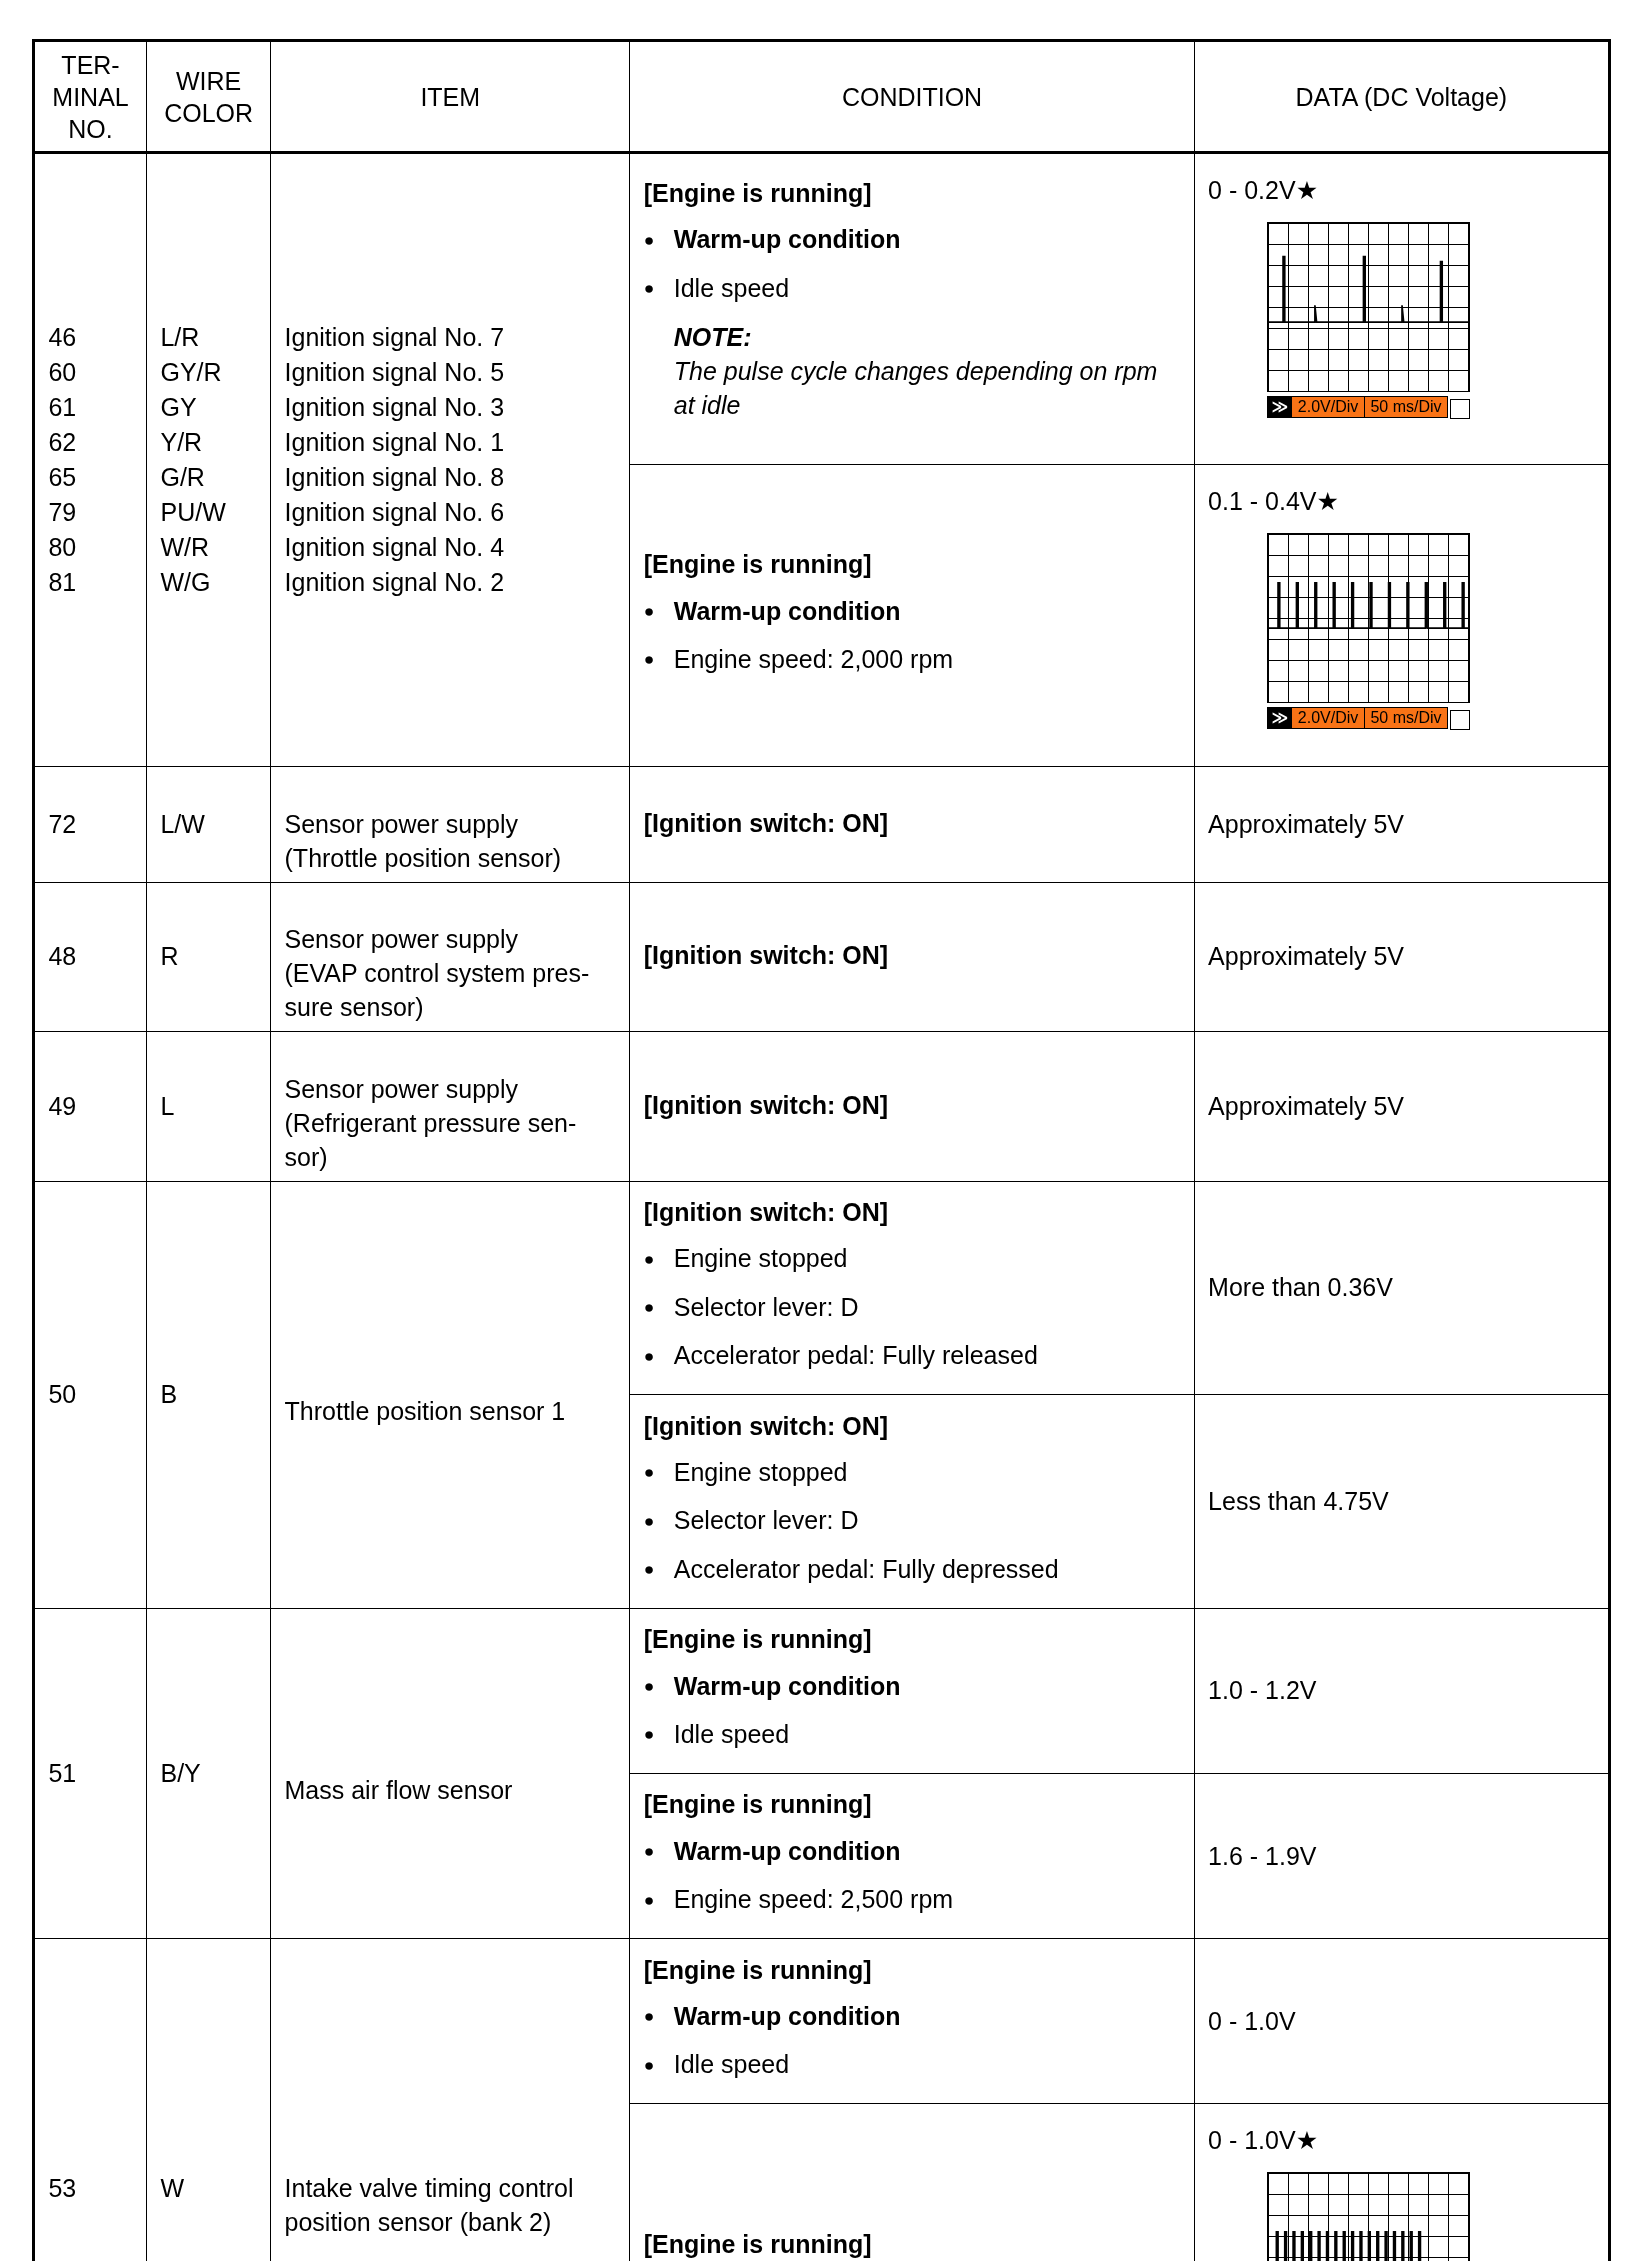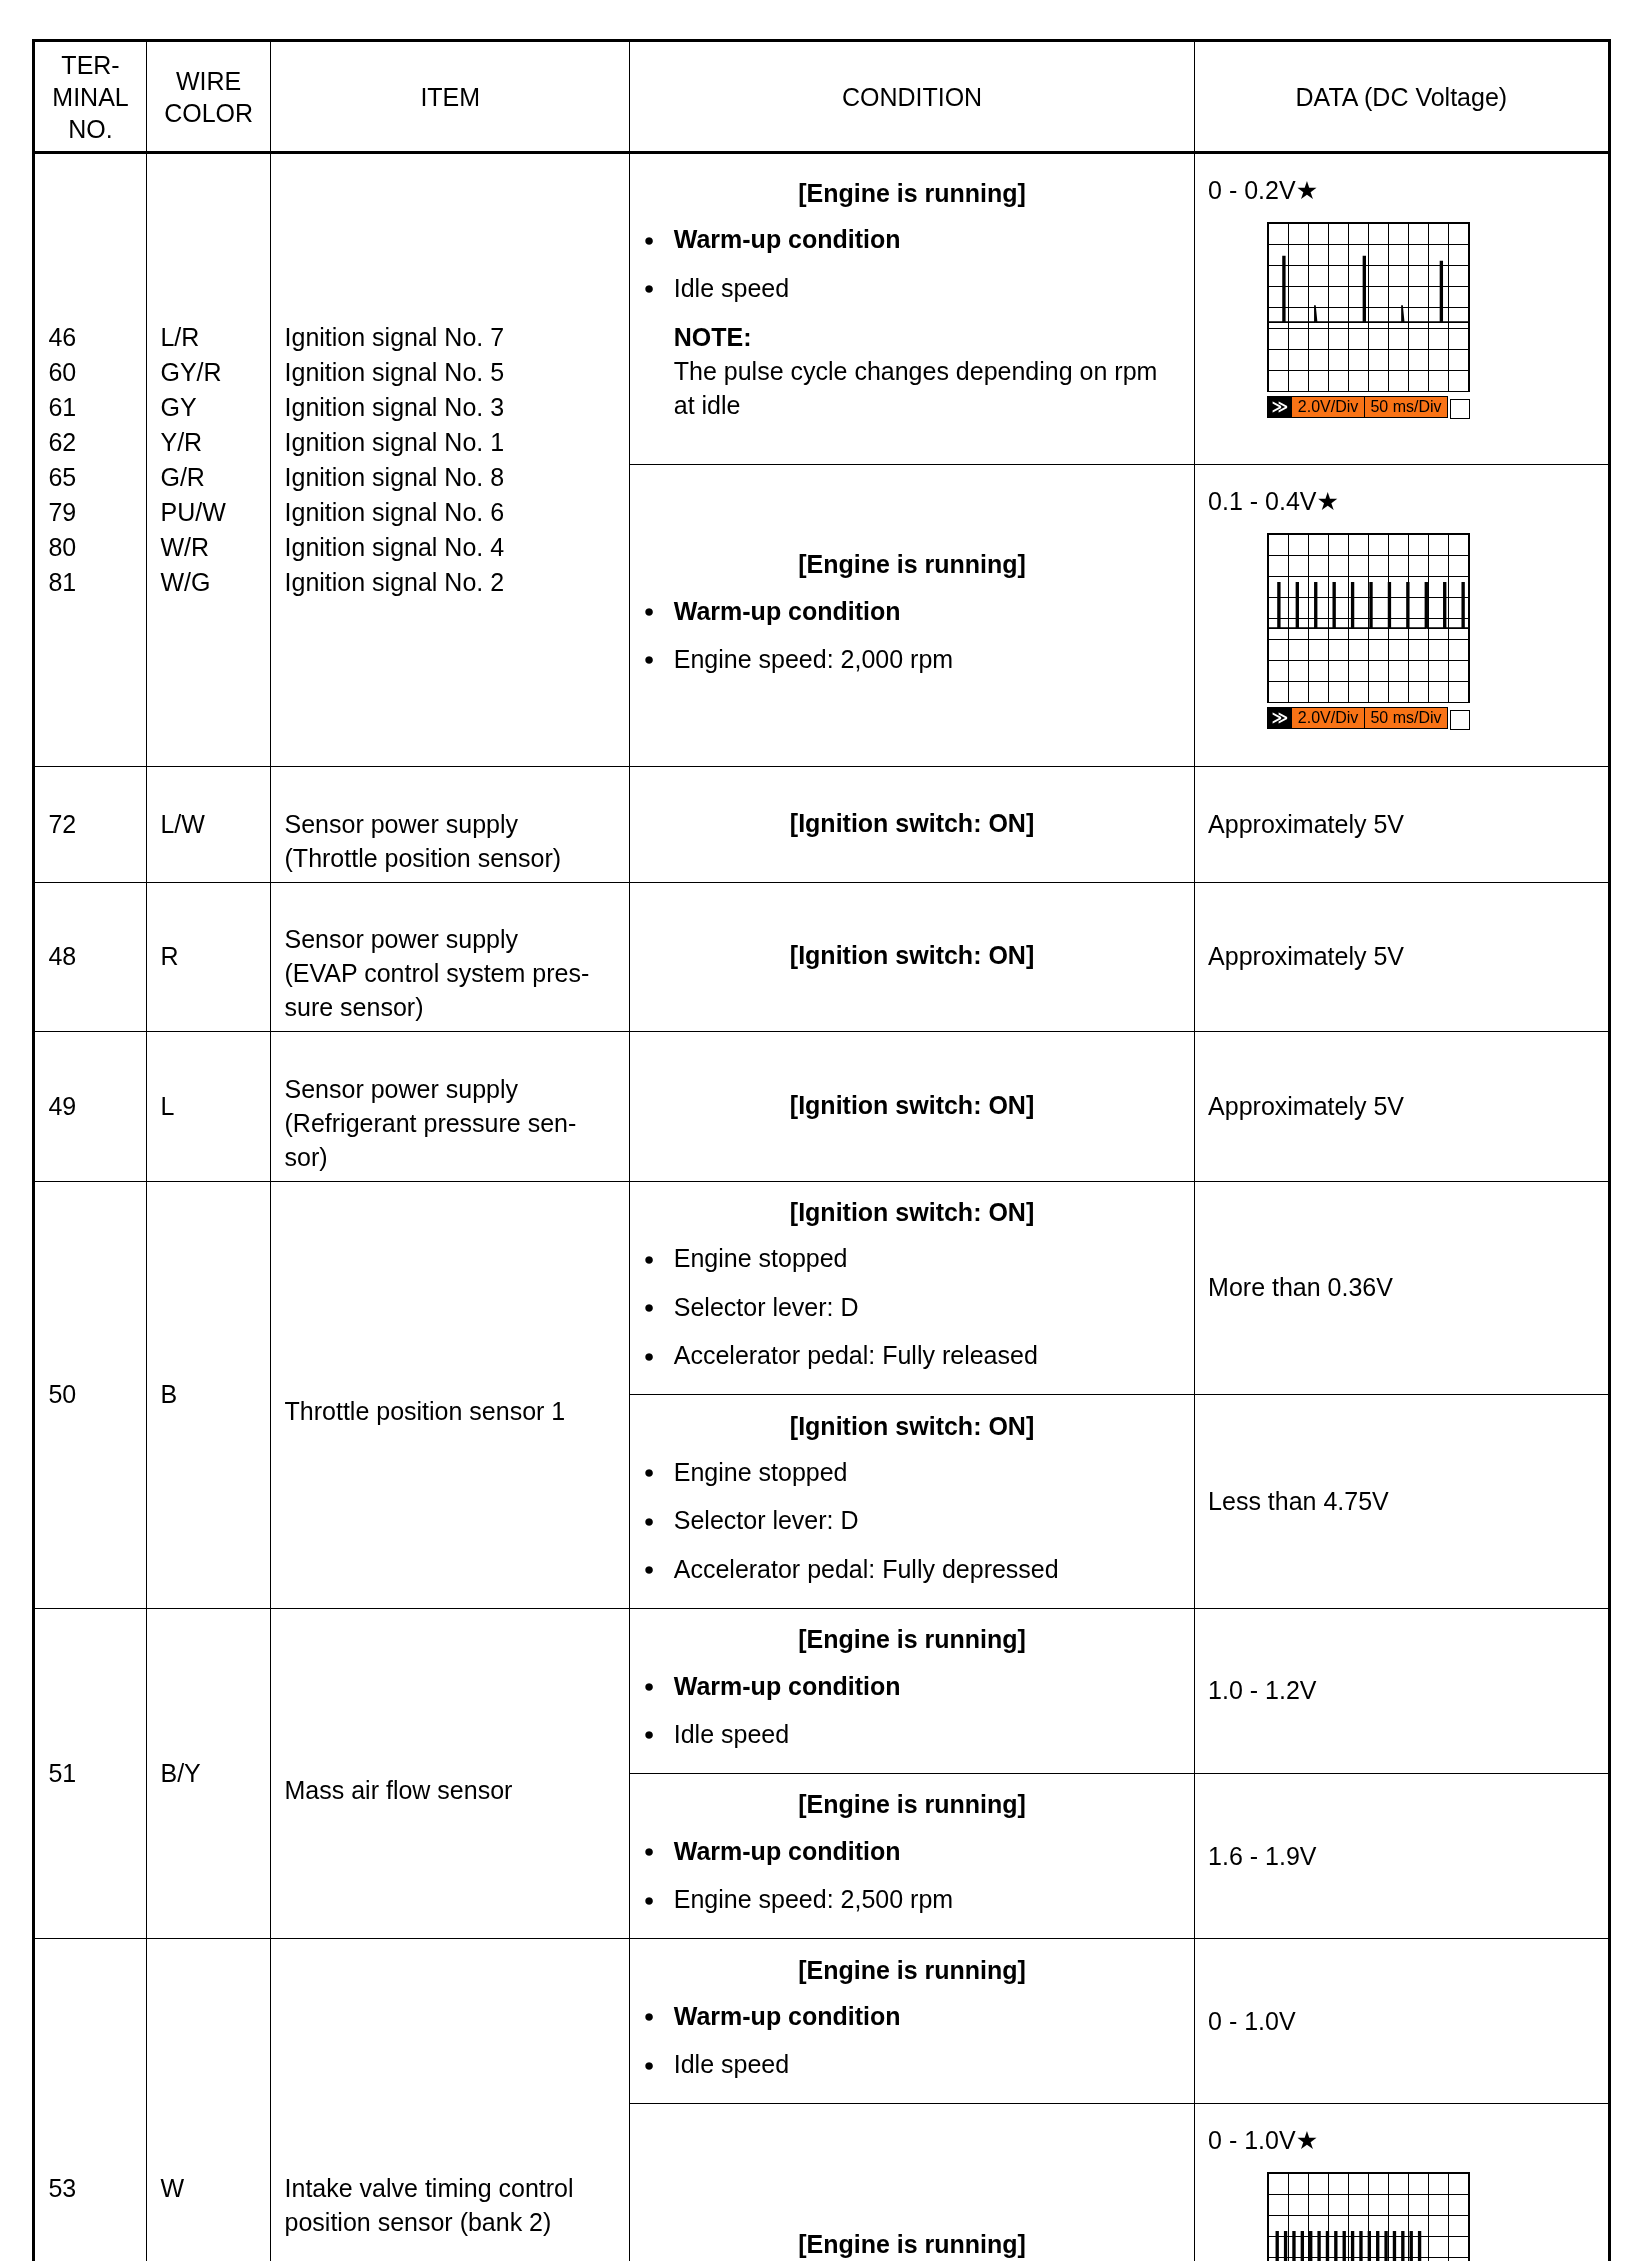--- a/index.html
+++ b/index.html
@@ -20,25 +20,25 @@
   .h-50{height:186px}
   .h-51{height:136px}
   .h-53a{height:155px}
   .h-53b{height:336px}
 
   td.term{}
   .stack{white-space:pre-line;line-height:35px;}
   .item-text{white-space:pre-line;line-height:34px;margin-top:33px;}
   .v-top{vertical-align:top;padding-top:15px;}
 
-  .cond-header{font-weight:bold;margin:6.7px 0 10px 0;line-height:34px;text-align:center;}
+  .cond-header{font-weight:bold;margin:6.7px 0 10px 0;line-height:34px;}
   .bullet-line{display:flex;align-items:baseline;margin:13.4px 0;line-height:32px;}
   .bullet{font-size:17.6px;flex:0 0 30px;position:relative;top:-2.5px;}
   .b{font-weight:bold;}
-  .note{margin-left:30px;margin-top:10px;line-height:34px;}
+  .note{margin-left:30px;margin-top:10px;line-height:34px;font-style:italic;}
 
   .data-value{line-height:34px;margin:3.4px 0 8.4px 0;}
   .scope{display:inline-block;margin-left:59px;margin-top:6.7px;}
   .scope-grid{position:relative;width:201px;height:168px;border:1.7px solid #000;
     background-image:
       repeating-linear-gradient(to right,#000 0,#000 1.3px,transparent 1.3px,transparent 20px),
       repeating-linear-gradient(to bottom,#000 0,#000 1.3px,transparent 1.3px,transparent 21px);}
   .scope-trace{position:absolute;left:0;top:0;width:100%;height:100%;}
   .scope-labels{display:flex;align-items:center;margin-top:2.5px;font-size:16px;height:25px;}
   .chip{border:1.7px solid #000;padding:0.8px 5.9px;line-height:1.15;background:#f97316;white-space:nowrap;}

